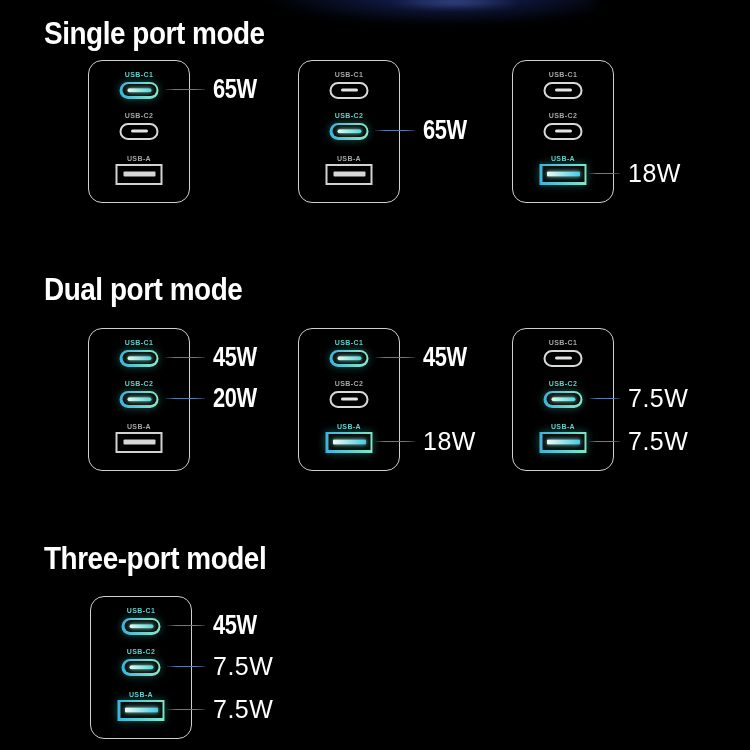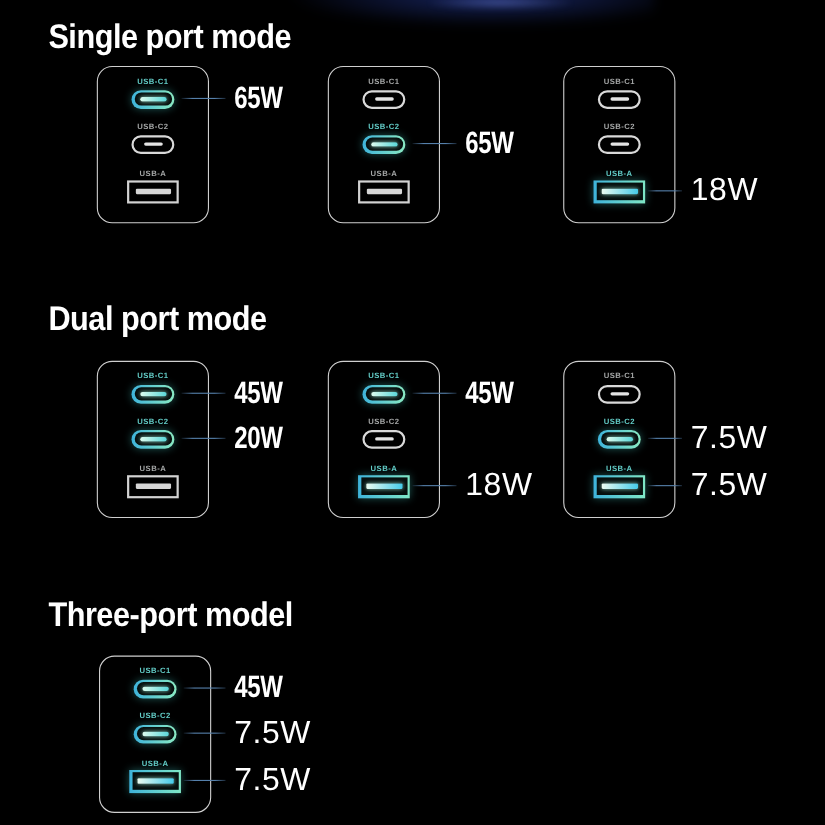--- a/index.html
+++ b/index.html
@@ -53,21 +53,21 @@
   .arectH .inner{width:100%;height:100%;background:#060f0e;position:relative;}
   .arectH .abar{position:absolute;left:50%;top:50%;transform:translate(-50%,-50%);
     width:33px;height:5px;border-radius:1px;
     background:linear-gradient(90deg,#ebfcf1,#46cbe9);
     box-shadow:0 0 4px rgba(160,245,225,.8);}
   .callout-line{position:absolute;height:1px;
     background:linear-gradient(90deg,rgba(85,130,180,.15),#5580ab 25%,#5580ab 75%,rgba(85,130,180,.3));}
   .watt{position:absolute;color:#fff;height:28px;line-height:28px;white-space:nowrap;}
   .watt-bold{font-size:28px;font-weight:700;letter-spacing:-.5px;
     transform:scaleX(.78);transform-origin:left center;}
-  .watt-regular{font-size:29px;font-weight:400;letter-spacing:.5px;text-align:right;}
+  .watt-regular{font-size:25px;font-weight:400;letter-spacing:.5px;text-align:right;}
 </style>
 </head>
 <body>
 
 <div class="stage">
   <div class="glow1"></div>
   <div class="glow2"></div>
   <h2 class="section-title t0">Single port mode</h2>
   <h2 class="section-title t1">Dual port mode</h2>
   <h2 class="section-title t2">Three-port model</h2>

